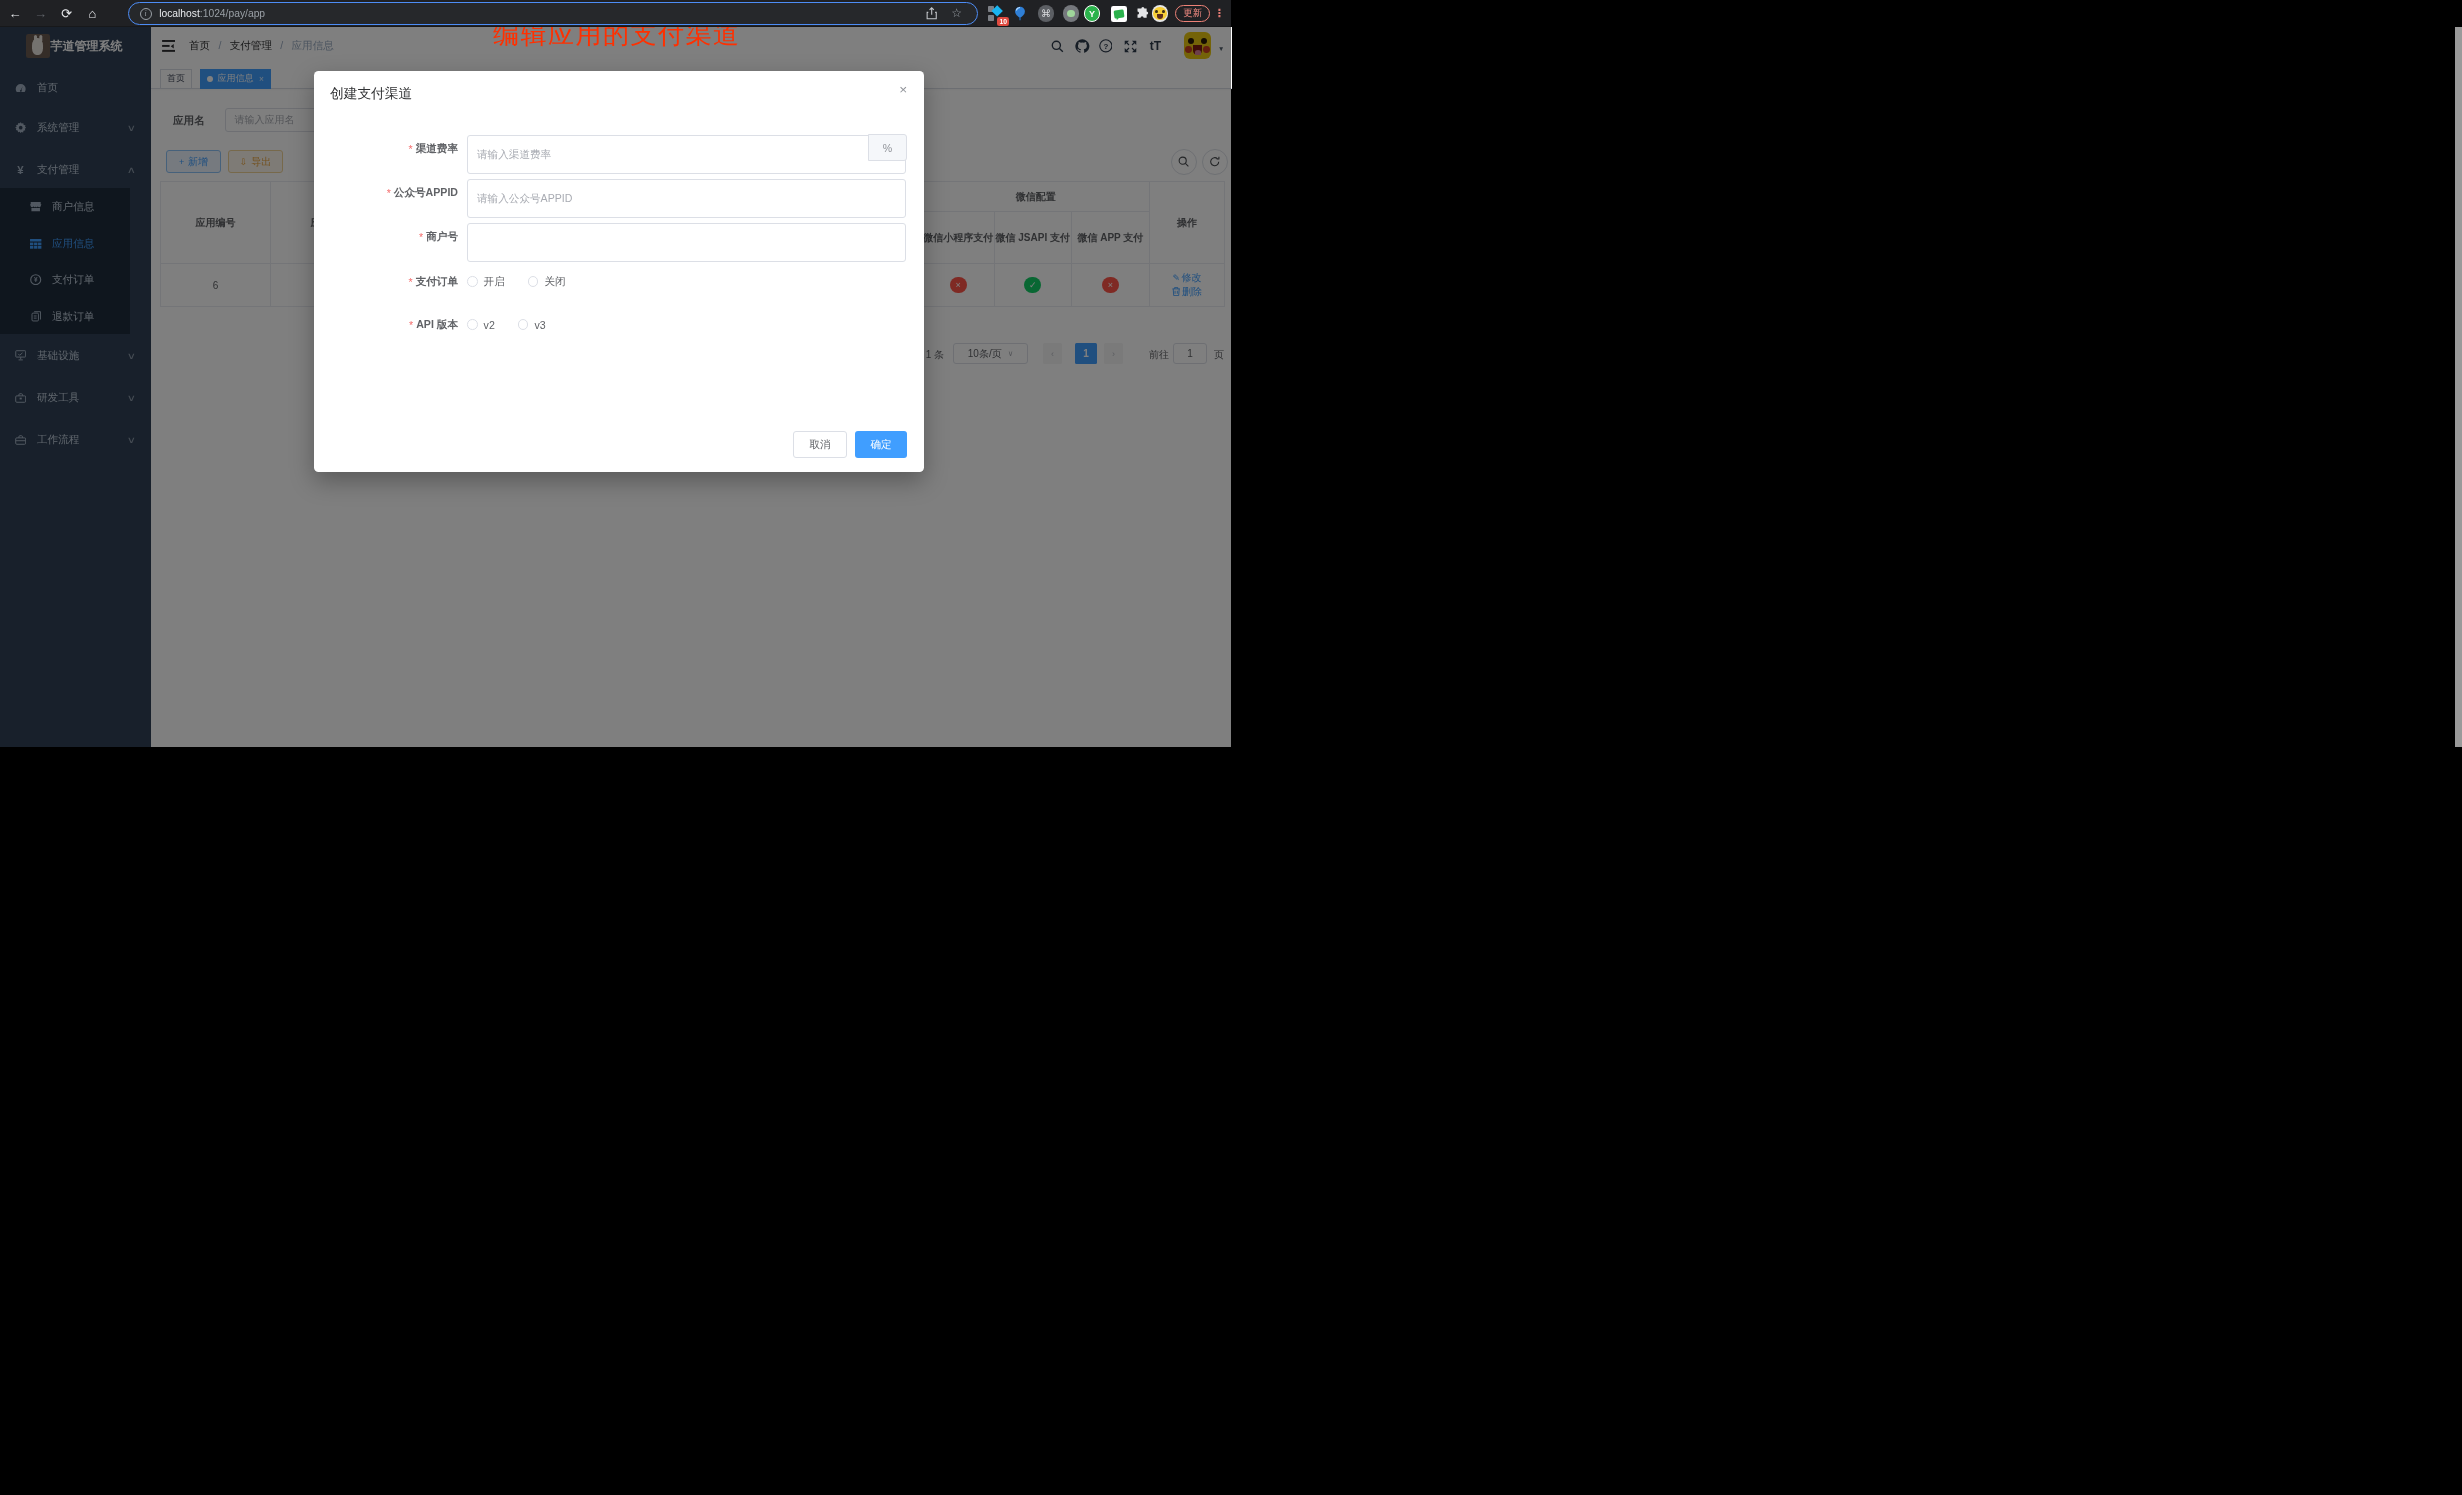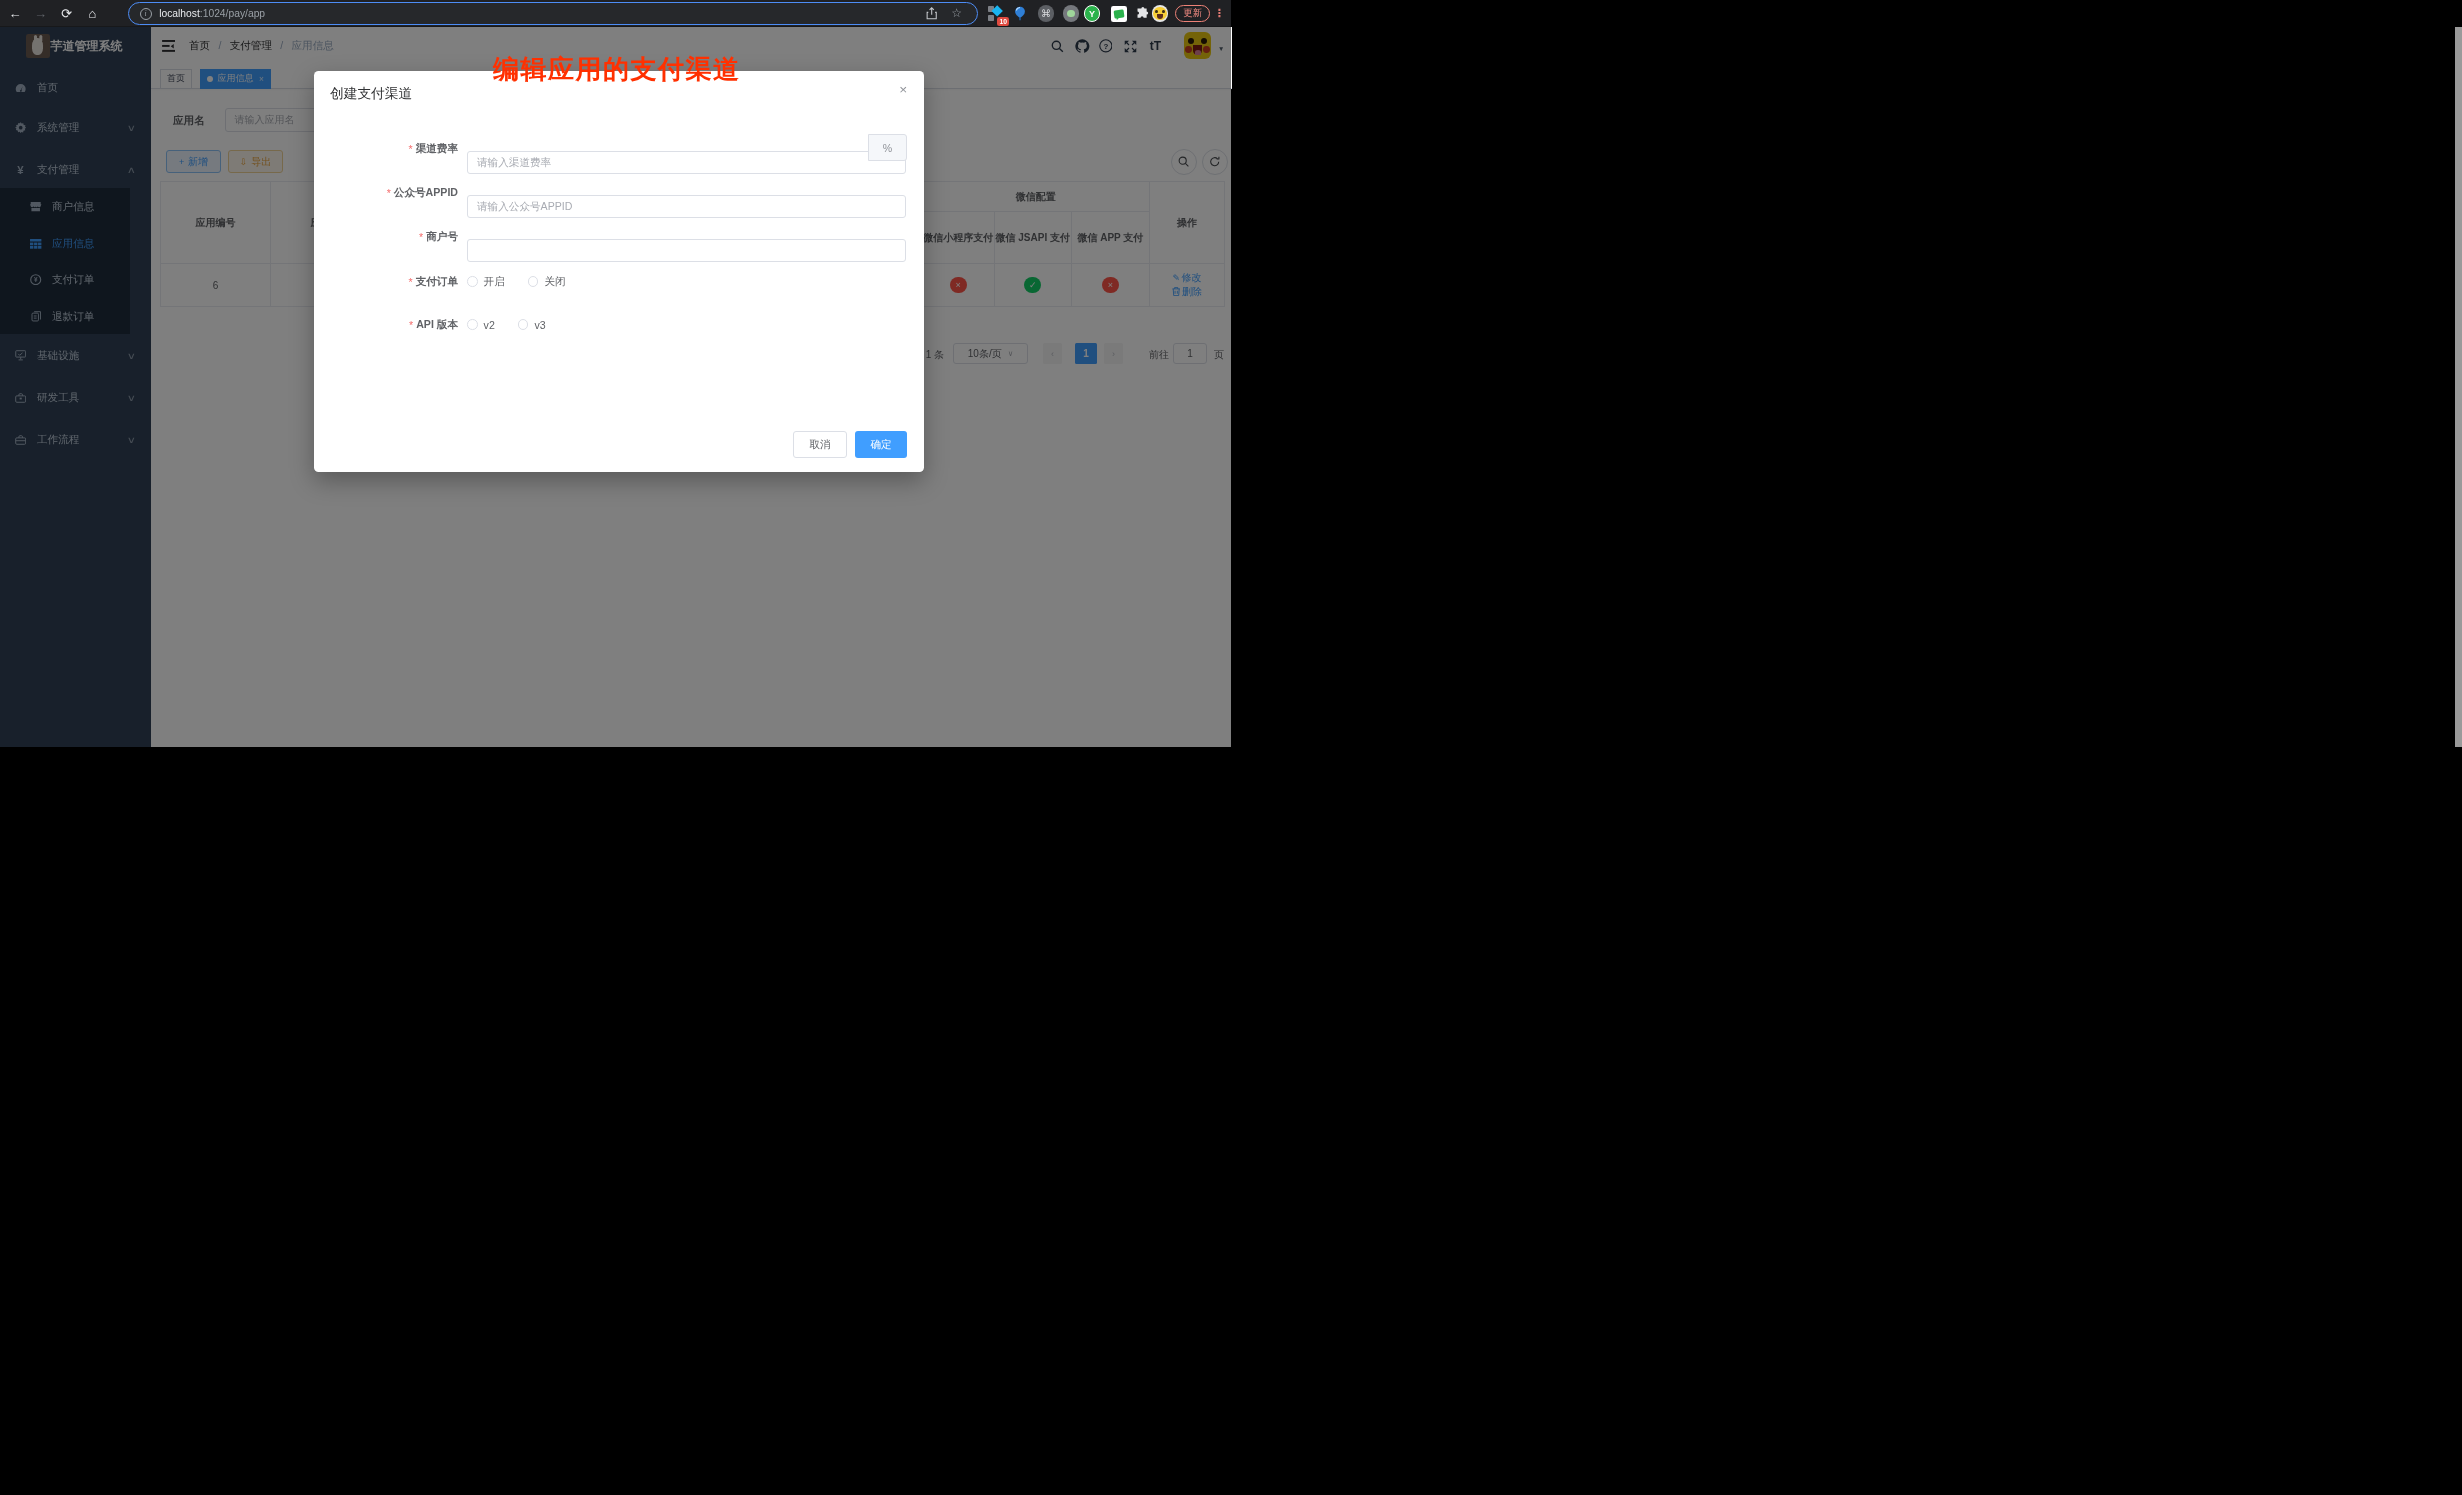--- a/index.html
+++ b/index.html
@@ -93,30 +93,30 @@
   .pg-btn { position:absolute; top:0; width:19px; height:21px; background:#f4f4f5; color:#b6b9bf; display:flex; align-items:center; justify-content:center; border-radius:1.5px; font-size:9px;}
   #pg-prev { left:1043px; } #pg-next { left:1104px; }
   #pg-cur { position:absolute; left:1075px; top:0; width:22px; height:21px; background:#2468a8; background:#409eff; color:#fff; display:flex; align-items:center; justify-content:center; border-radius:1.5px; font-weight:700;}
   #pg-goto { position:absolute; left:1149px; top:4.6px;}
   #pg-input { position:absolute; left:1173px; top:0; width:34px; height:21px; border:0.8px solid #dcdfe6; border-radius:3px; text-align:center; font-size:10px; color:#606266; background:#fff;}
   #pg-unit { position:absolute; left:1214px; top:4.6px;}
 
   
   #overlay { position:absolute; left:0; top:27px; width:1231px; height:720px; background:rgba(0,0,0,.5); z-index:10;}
   #scrollbar { position:absolute; right:0; top:27px; width:6.8px; height:720px; background:#9a9a9a; z-index:30;}
-  #annotation { position:absolute; left:493px; top:52px; z-index:25; font-size:26px; font-weight:700; color:#ff3000; letter-spacing:1.5px; white-space:nowrap;}
+  #annotation { position:absolute; left:493px; top:17px; z-index:25; font-size:26px; font-weight:400; color:#ff3000; letter-spacing:1.5px; white-space:nowrap;}
 
   
   #modal { position:absolute; left:314px; top:71px; width:610px; height:401px; background:#fff; border-radius:4.6px; box-shadow:0 9px 24px rgba(0,0,0,.3); z-index:20;}
   #modal-title { position:absolute; left:16px; top:13.7px; font-size:13.7px; color:#303133;}
   #modal-close { position:absolute; right:16.7px; top:10.6px; font-size:13.7px; color:#909399;}
   .frow { position:absolute; left:0; width:610px; height:27px;}
   .flabel { position:absolute; left:0; top:0; width:144px; height:27px; display:flex; align-items:center; justify-content:flex-end; font-size:10.6px; font-weight:700; color:#606266;}
   .req { color:#f56c6c; margin-right:3px; font-weight:400;}
-  .finput { position:absolute; left:153px; top:16px; width:439px; height:23px; border:0.8px solid #dcdfe6; border-radius:3px; background:#fff; display:flex; align-items:center; font-size:10.6px; color:#a8abb2; padding-left:9px;}
+  .finput { position:absolute; left:153px; top:0; width:439px; height:39px; border:0.8px solid #dcdfe6; border-radius:3px; background:#fff; display:flex; align-items:center; font-size:10.6px; color:#a8abb2; padding-left:9px;}
   .suffix { position:absolute; left:401px; top:-0.8px; width:39px; height:27px; background:#f5f7fa; border:0.8px solid #dcdfe6; border-radius:0 3px 3px 0; display:flex; align-items:center; justify-content:center; color:#909399; font-size:10.6px;}
   .radio-group { position:absolute; left:153px; top:0; height:27px; display:flex; align-items:center; font-size:10.6px; color:#606266;}
   .radio { width:10.6px; height:10.6px; border:0.8px solid #dcdfe6; border-radius:50%; background:#fff; margin-right:6px;}
   .rlabel { margin-right:23px; }
   .mbtn { position:absolute; top:360px; height:27px; border-radius:3px; font-size:10.6px; display:flex; align-items:center; justify-content:center;}
   #btn-cancel { left:479px; width:54px; border:0.8px solid #dcdfe6; background:#fff; color:#606266;}
   #btn-ok { left:541px; width:52px; background:#409eff; color:#fff;}
 
   svg { display:block; }
 </style>

